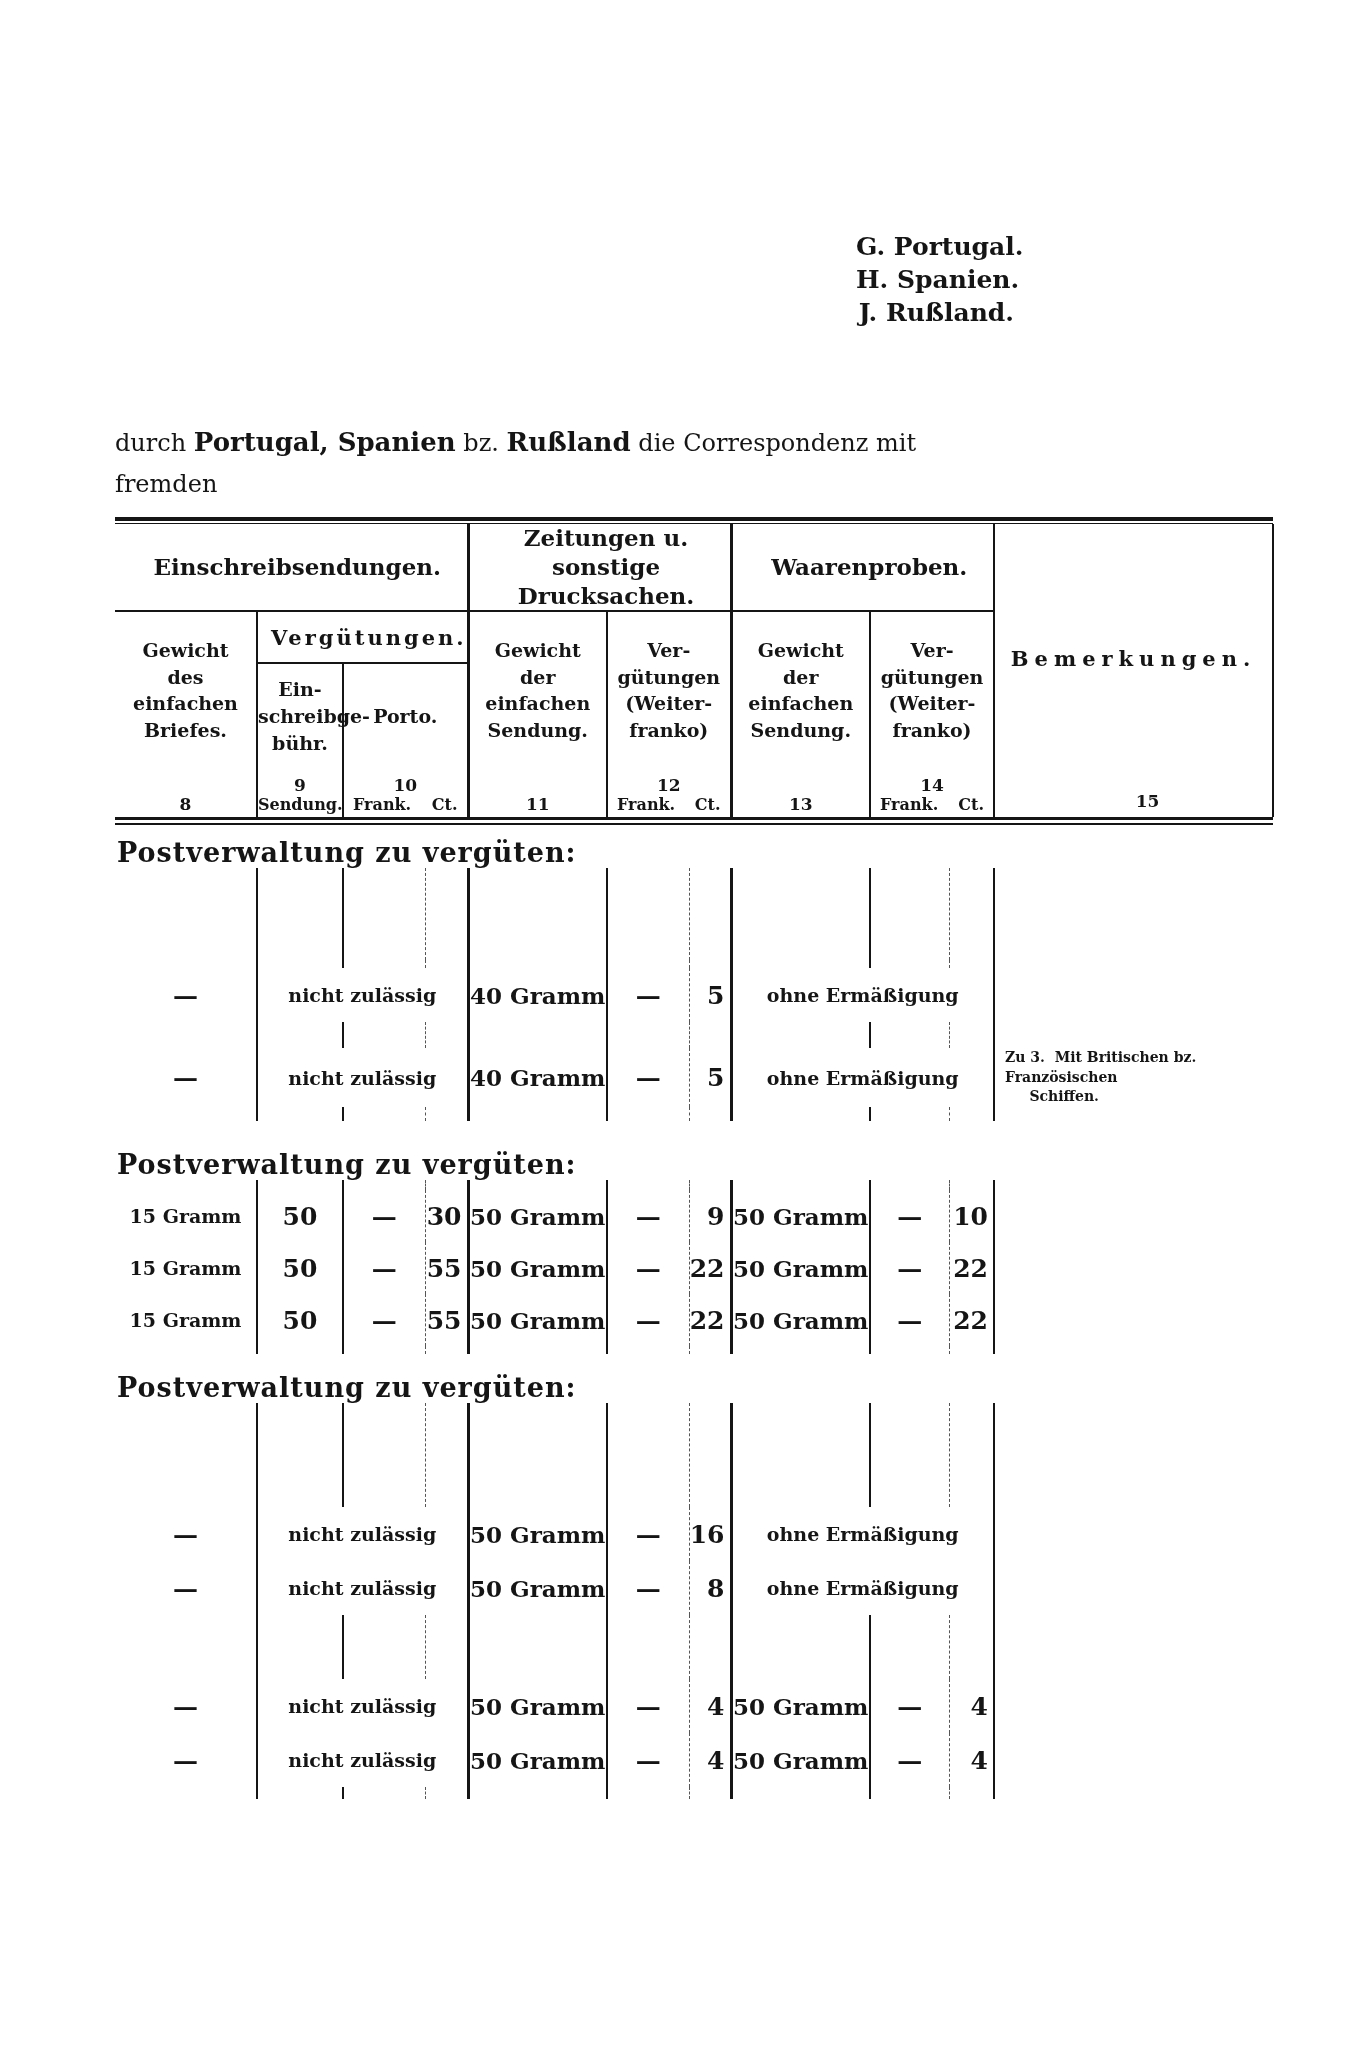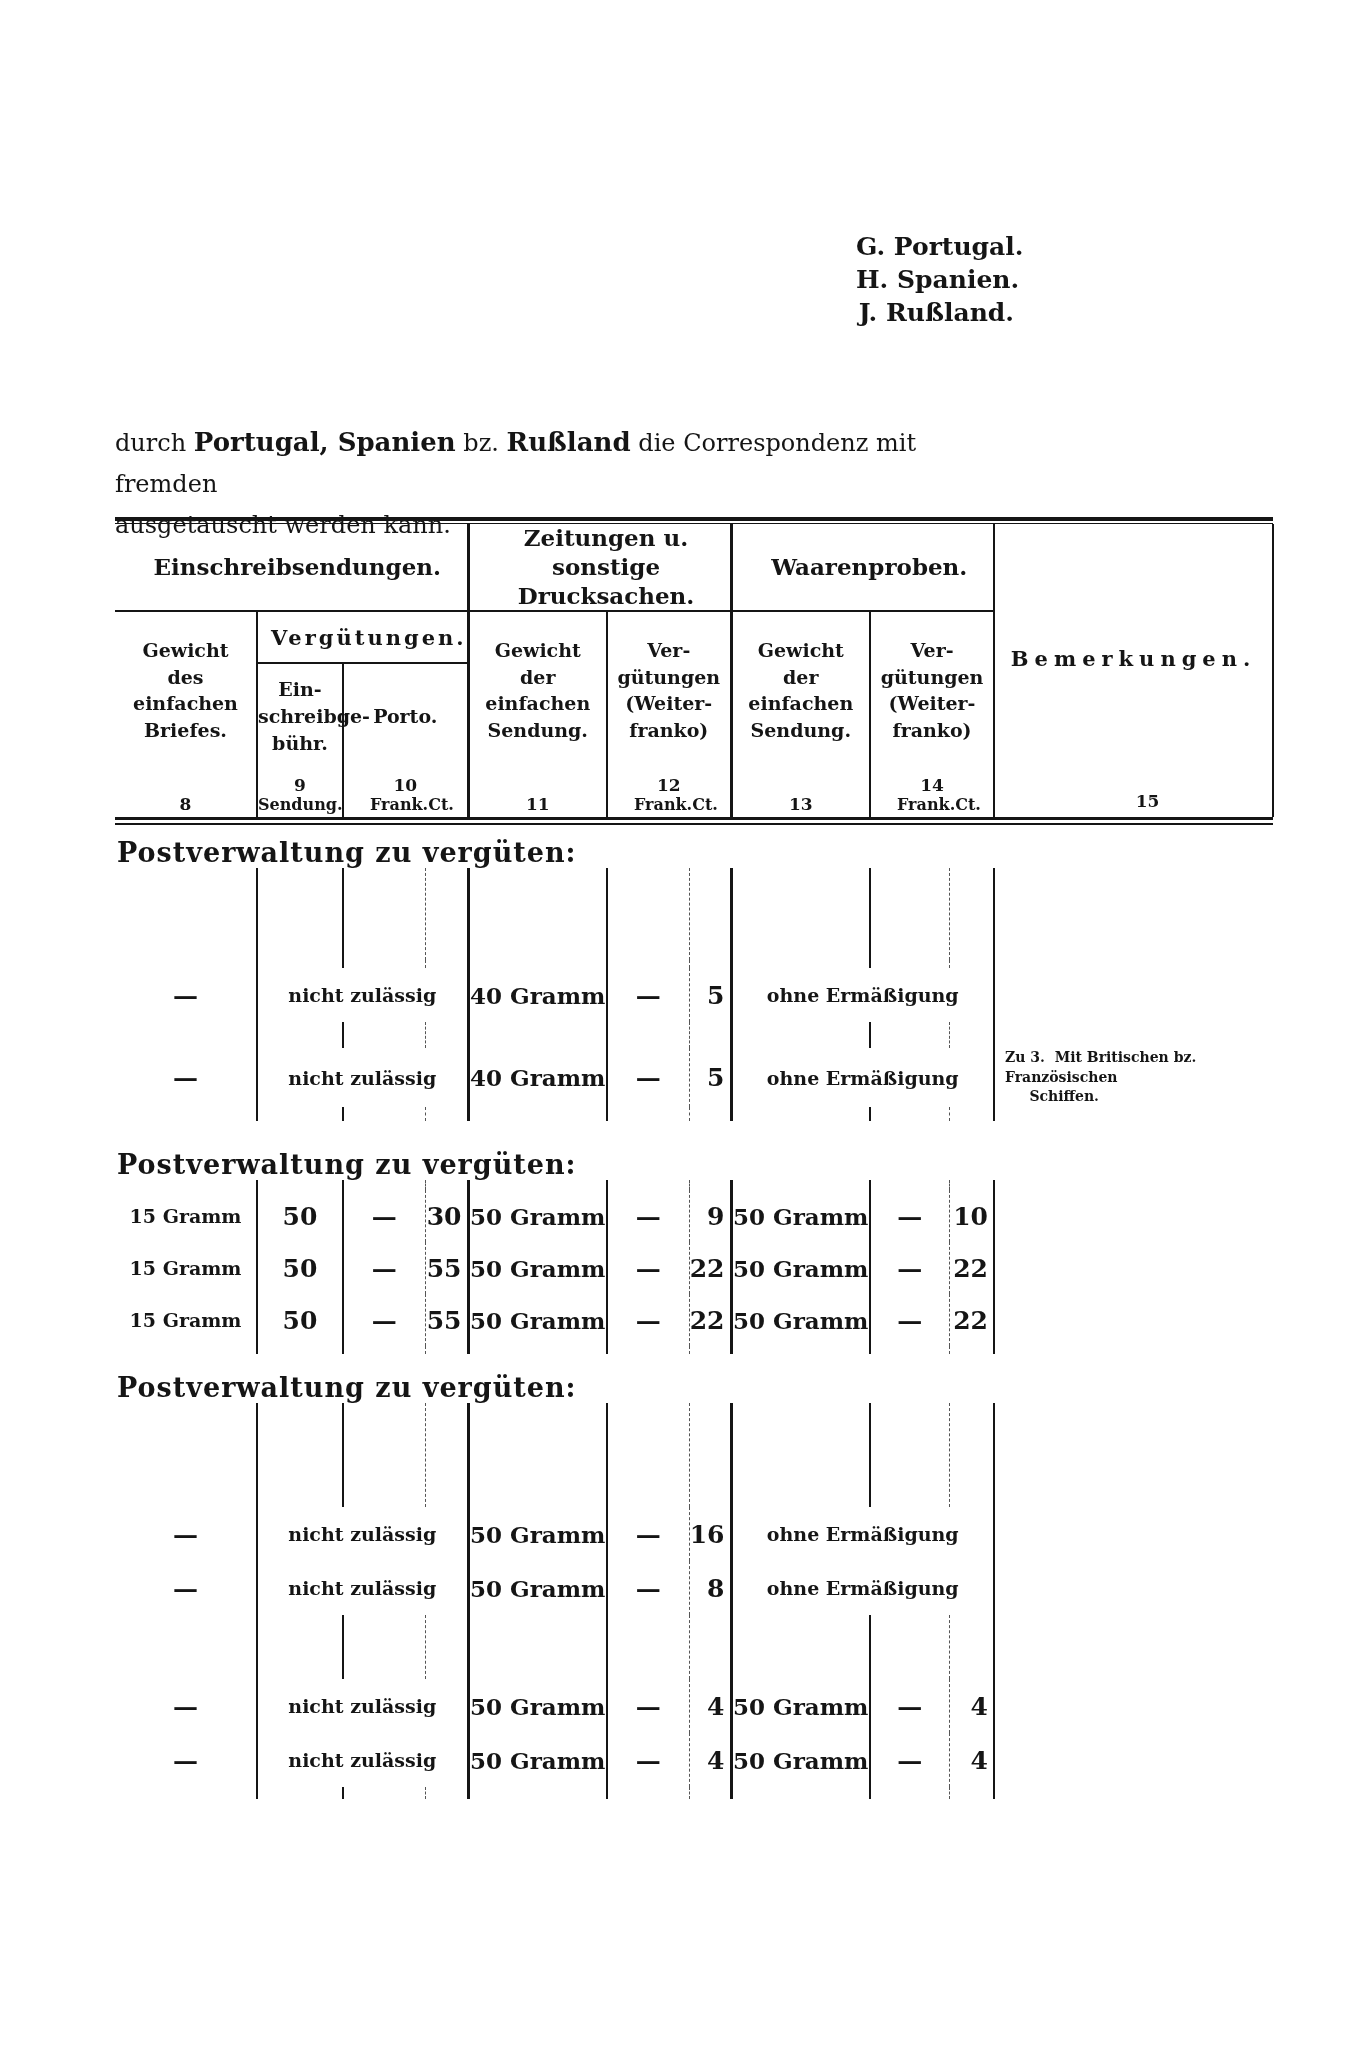--- a/index.html
+++ b/index.html
@@ -33,21 +33,21 @@
   
   .htab tr.r1 td{height:70px;}
   .htab tr.r2 td{height:50px;}
   .htab tr.r3 td{height:104px;}
   .g{font-size:23px;font-weight:700;text-align:center;line-height:1.25;}
   .sub{font-size:19px;font-weight:700;text-align:center;line-height:1.4;}
   .verg{font-size:21px;font-weight:700;text-align:center;letter-spacing:3px;}
   .numrow td{height:46px;vertical-align:bottom;padding-bottom:3px;}
   .n{text-align:center;font-size:17px;font-weight:700;line-height:1.15;}
   .u{text-align:center;font-size:16px;font-weight:700;}
-  .u2{display:flex;justify-content:space-between;padding:0 26px;font-size:16px;font-weight:700;}
+  .u2{display:flex;justify-content:space-between;padding:0 9px;font-size:16px;font-weight:700;}
   .bemcell{position:relative;}
   .bemlabel{position:absolute;top:122px;left:0;right:0;text-align:center;
             font-size:21px;font-weight:700;letter-spacing:6px;}
   .bemnum{position:absolute;bottom:6px;left:0;right:0;text-align:center;font-size:17px;font-weight:700;margin-left:28px;}
 
   
   .sec-h{font-size:27px;font-weight:700;margin-left:2px;letter-spacing:1px;}
   .mtA{margin-top:12px;}
   .mtB{margin-top:28px;}
   .mtC{margin-top:18px;}
@@ -72,21 +72,20 @@
 
 
   <div class="corner">
     <div>G. Portugal.</div>
     <div>H. Spanien.</div>
     <div>J. Rußland.</div>
   </div>
 
   <div class="intro">
     <div><span>durch</span> <b>Portugal, Spanien</b> <span>bz.</span> <b>Rußland</b> <span>die Correspondenz mit fremden</span></div>
-    <div>ausgetauscht werden kann.</div>
   </div>
 
   <div class="doc">
 
     <div class="rule-top"></div>
 
     <table class="htab">
       <colgroup>
         <col style="width:142px">
           <col style="width:86px">

